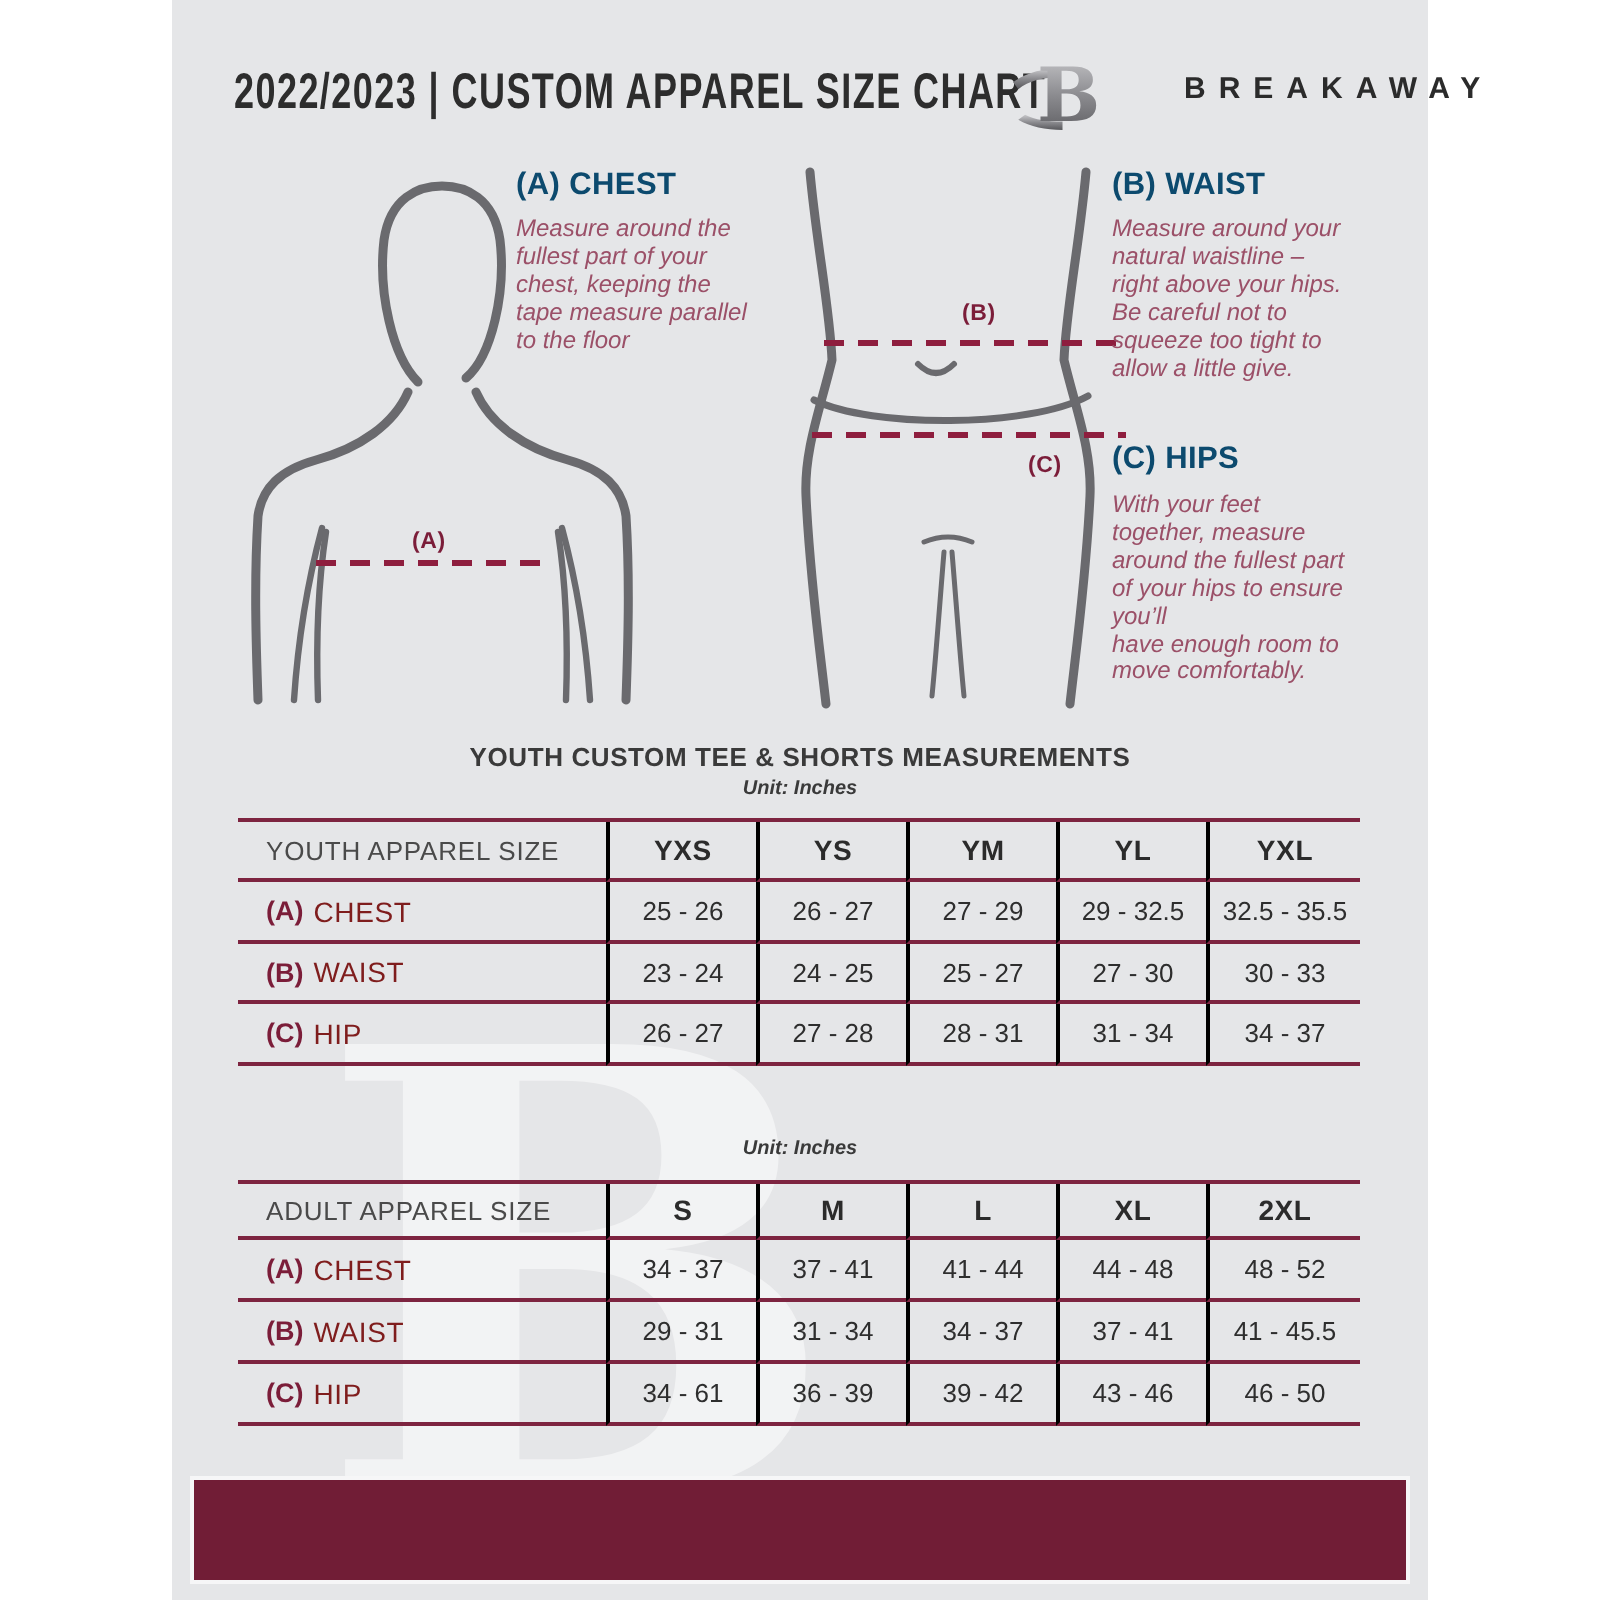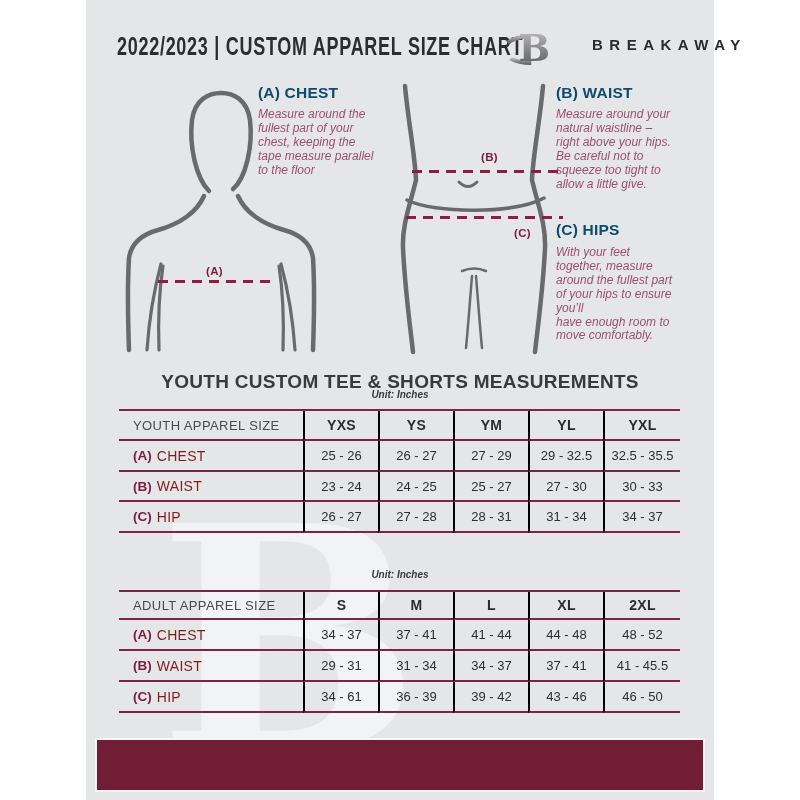--- a/index.html
+++ b/index.html
@@ -29,21 +29,21 @@
   .instr{position:absolute;font-style:italic;font-size:12px;line-height:13.9px;color:#9b5068;white-space:nowrap;}
   #chest-head{left:258px;top:84px;}
   #chest-lines{left:258px;top:108px;}
   #waist-head{left:556px;top:84px;}
   #waist-lines{left:556px;top:108px;}
   #hips-head{left:556px;top:221px;}
   #hips-lines{left:556px;top:246px;}
 
   
   .tbl-title{position:absolute;left:86px;width:628px;text-align:center;font-weight:bold;
-             font-size:19px;color:#3a3a3a;letter-spacing:.3px;}
+             font-size:13px;color:#3a3a3a;letter-spacing:.3px;}
   .tbl-unit{position:absolute;left:86px;width:628px;text-align:center;font-style:italic;
             font-weight:bold;font-size:10px;color:#3a3a3a;}
   .size-table{position:absolute;left:119px;width:561px;display:grid;
               grid-template-columns:184px 75px 75px 75px 75px 77px;
               border-top:2px solid #7d2440;}
   .st-cell{border-bottom:2px solid #7d2440;display:flex;align-items:center;justify-content:center;
            font-size:13px;color:#2e2e2e;}
   .st-cell.first{justify-content:flex-start;padding-left:14px;}
   .st-cell.vline{border-left:2px solid #000000;}
   .st-size{font-weight:bold;font-size:14px;color:#2b2b2b;letter-spacing:.3px;}

